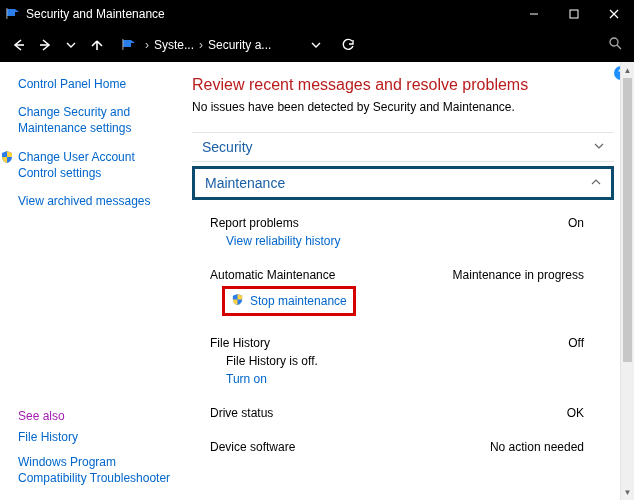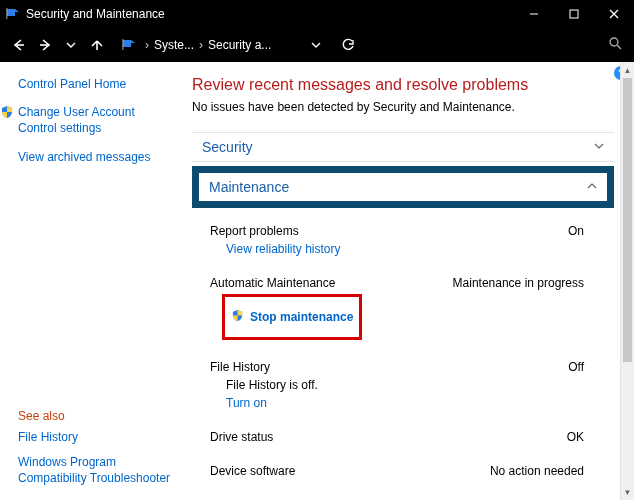--- a/index.html
+++ b/index.html
@@ -85,21 +85,21 @@
   }
   .sidebar .link {
     color:#0066cc;
     margin-bottom:12px;
     line-height:1.35;
     cursor:default;
   }
   .sidebar .shield-row { position:relative; padding-left:0; }
   .sidebar .shield-row .shield-icon { position:absolute; left:-18px; top:1px; }
   .sidebar .spacer-flex { flex:1; }
-  .see-also-h { color:#c2410c; font-size:12px; margin-bottom:6px; }
+  .see-also-h { color:#a21caf; font-size:12px; margin-bottom:6px; }
 
   .content {
     flex:1;
     position:relative;
     padding:14px 20px 8px 6px;
     overflow:hidden;
   }
   .content-inner {
     height:100%;
     overflow-y:auto;
@@ -131,45 +131,44 @@
     border:1px solid transparent;
   }
   .section-header .sec-label { color:#1a5fa5; font-size:14px; }
   .section-header .chev { color:#666; font-size:10px; }
   .section-security {
     border:1px solid #e5e5e5;
     border-left:none; border-right:none;
     margin-bottom:4px;
   }
   .section-maintenance {
-    border:7px solid #0c4a6e;
+    border:3px solid #0c4a6e;
     margin-bottom:4px;
   }
 
   .item-block { padding:6px 0 8px 18px; }
   .row {
     display:flex;
     justify-content:space-between;
     align-items:flex-start;
     padding-right:30px;
     margin-top:6px;
   }
   .row .label { font-size:12px; }
   .row .value { font-size:12px; }
   .sub { padding-left:16px; margin-top:4px; font-size:12px; }
   .link-blue { color:#0066cc; cursor:default; }
   .stop-box {
     border:3px solid #d60000;
-    padding:12px 6px;
+    padding:4px 6px;
     display:inline-flex;
     align-items:center;
     gap:6px;
     margin-left:12px;
     margin-top:4px;
-    font-weight:bold;
   }
 
   .scrollbar {
     position:absolute;
     top:0; right:0;
     width:14px;
     height:100%;
     background:#f0f0f0;
     display:flex; flex-direction:column;
     border-left:1px solid #e3e3e3;
@@ -268,20 +267,21 @@
           <circle cx="5" cy="5" r="4" fill="none" stroke="#aaa" stroke-width="1.3"></circle>
           <line x1="8" y1="8" x2="12" y2="12" stroke="#aaa" stroke-width="1.3"></line>
         </svg>
     </span>
   </div>
 </div>
 
 <div class="body-area">
   <div class="sidebar">
     <div class="link">Control Panel Home</div>
+    <div class="link">Change Security and Maintenance settings</div>
     <div class="link shield-row">
       <span class="shield-icon">
         <svg width="14" height="14" viewBox="0 0 14 14">
             <path d="M7 1 L12 3 L12 7 C12 10 9.5 12.5 7 13 C4.5 12.5 2 10 2 7 L2 3 Z" fill="#2b7de9"></path>
             <path d="M7 1 L12 3 L12 7 L7 7 Z" fill="#ffd23f"></path>
             <path d="M2 7 L7 7 L7 13 C4.5 12.5 2 10 2 7 Z" fill="#ffd23f"></path>
           </svg>
       </span>
       <span>Change User Account Control settings</span>
     </div>

